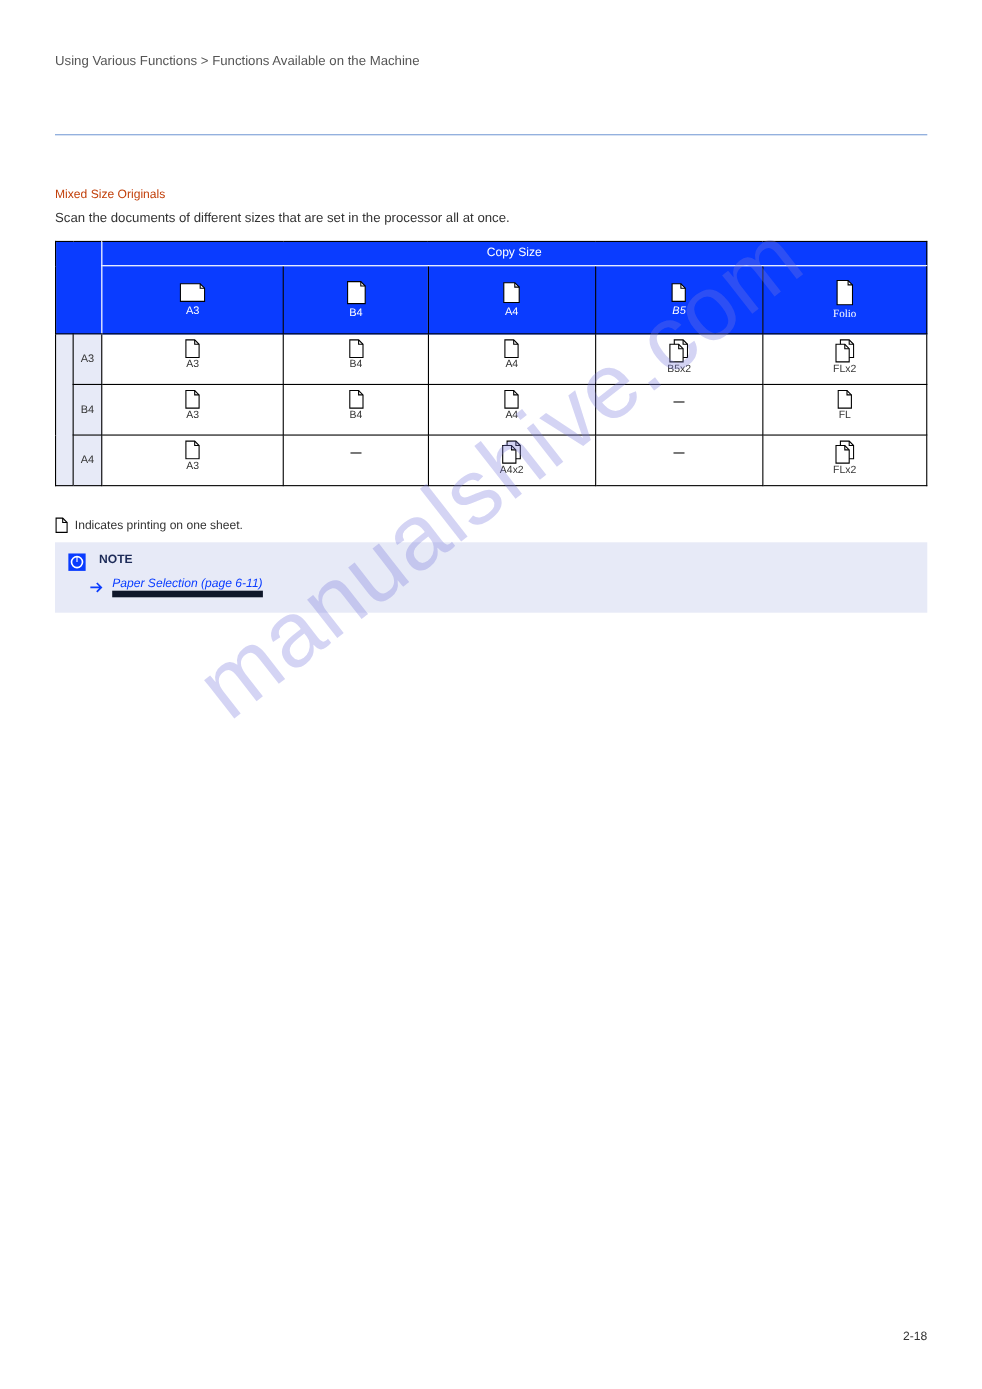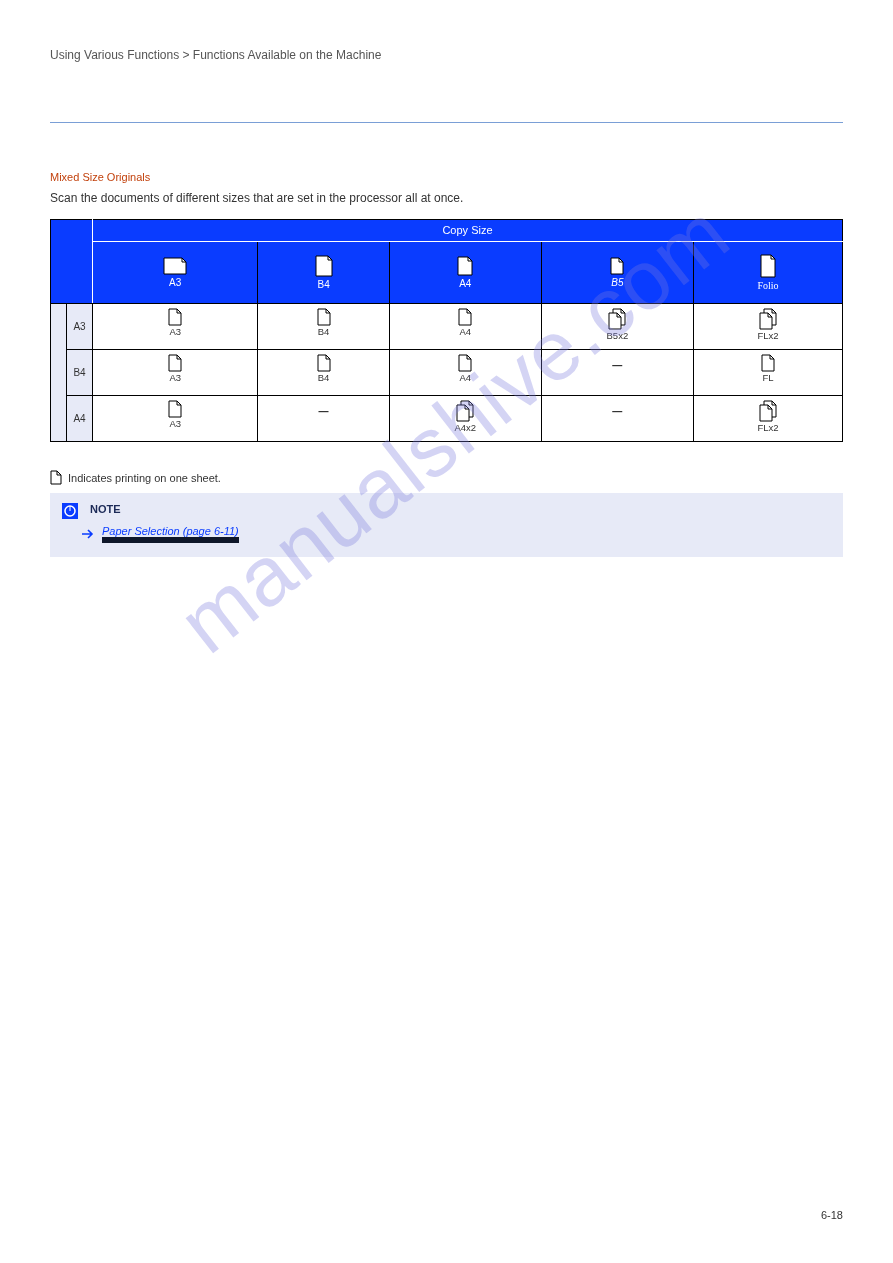--- a/index.html
+++ b/index.html
@@ -422,13 +422,13 @@
         <svg width="14" height="10">
             <path d="M0 5 L9 5 M6 1 L10 5 L6 9" stroke="#0a3cff" stroke-width="1.6" fill="none"></path>
           </svg>
       </span>
       <span class="link-text">Paper Selection (page 6-11)</span>
     </div>
   </div>
 </div>
 
 <div class="watermark">manualshive.com</div>
-<div class="page-num">6-18</div>
+<div class="page-num">2-18</div>
 
 </body></html>

